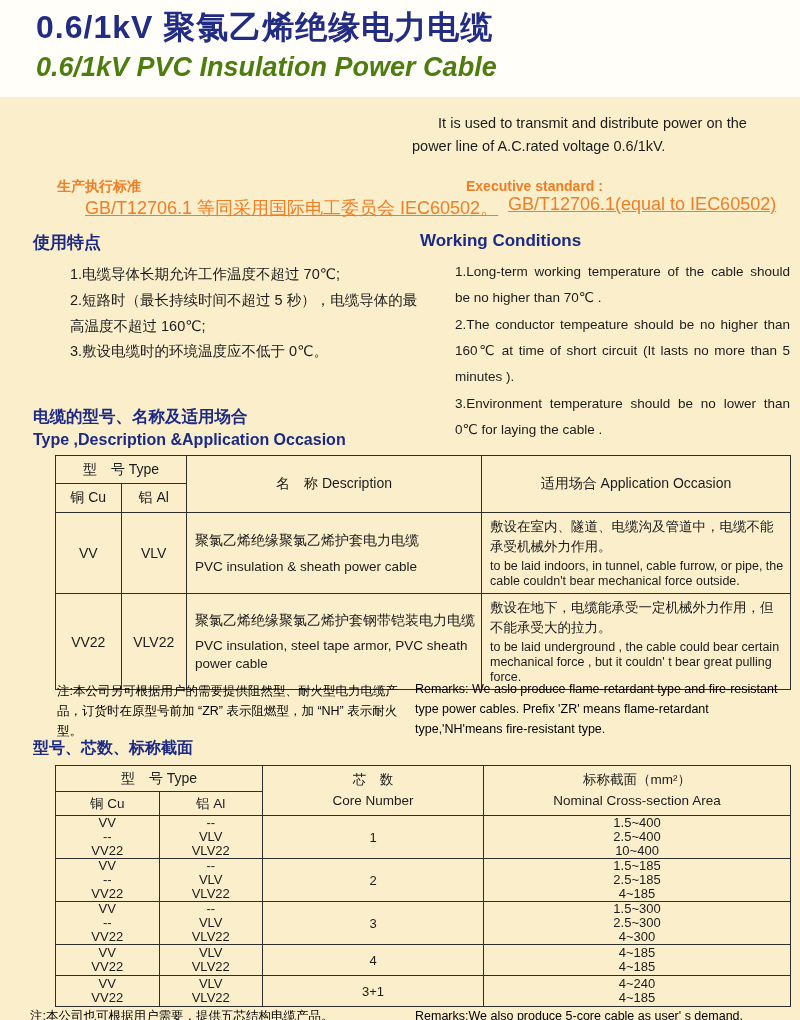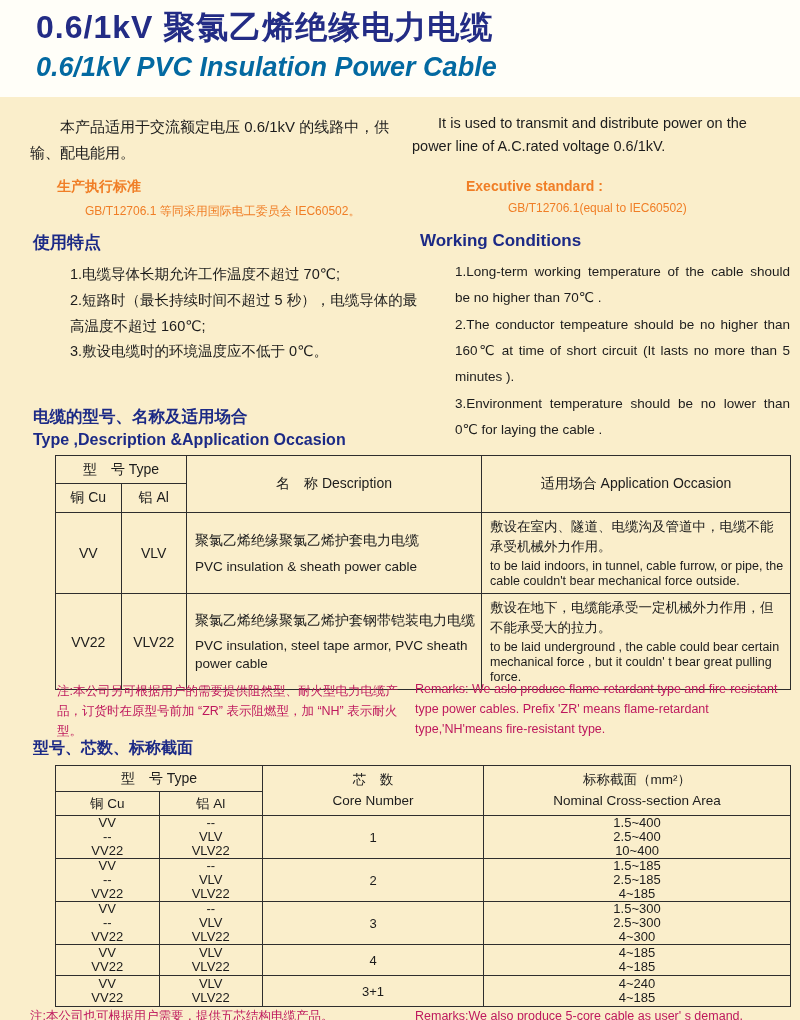--- a/index.html
+++ b/index.html
@@ -21,39 +21,39 @@
   .abs { position: absolute; }
 
   
   .title-zh {
     position: absolute; top: 6px; left: 36px;
     font-size: 32px; font-weight: bold; color: #232c85;
     letter-spacing: 1px; white-space: nowrap; text-align: right;
   }
   .title-en {
     position: absolute; top: 52px; left: 36px;
-    font-size: 27px; font-weight: bold; font-style: italic; color: #0369a1;
+    font-size: 27px; font-weight: bold; font-style: italic; color: #4d7c0f;
     white-space: nowrap;
   }
 
   
   .intro-zh {
     top: 114px; left: 30px; width: 388px;
     font-size: 15px; line-height: 1.75; text-indent: 2em;
   }
   .intro-en {
     top: 112px; left: 412px; width: 372px;
     font-size: 14.5px; line-height: 1.6; text-indent: 1.8em;
   }
 
   
   .std-zh { top: 178px; left: 57px; }
   .std-en { top: 178px; left: 466px; }
   .std-label { font-size: 14px; font-weight: bold; color: #f07e26; }
-  .std-text  { font-size: 12px; color: #f07e26; margin-top: 7px; }
+  .std-text  { font-size: 18px; color: #f07e26; margin-top: 0; text-decoration: underline; }
   .std-zh .std-text { margin-left: 28px; }
   .std-en .std-text { margin-left: 42px; }
 
   
   .feat-zh { top: 231px; left: 33px; width: 386px; }
   .feat-en { top: 231px; left: 420px; width: 350px; }
   .blue-head { font-size: 17px; font-weight: bold; color: #1c2a86; }
   .feat-zh .feat-items { margin: 8px 0 8px 37px; font-size: 14.5px; line-height: 1.78; }
   .feat-en .feat-items { margin: 8px 0 0 35px; width: 335px; font-size: 13.5px; line-height: 1.95; text-align: justify; }
 
@@ -98,37 +98,36 @@
   .t2 .c4 { width: 307px; }
   .t2 .hrow1 td { height: 26px; font-size: 14px; }
   .t2 .hrow2 td { height: 24px; font-size: 13.5px; }
   .t2 .hd2 div { line-height: 1.55; font-size: 13.5px; }
   .t2 tr.g td { font-size: 13px; }
   .t2 tr.g div { line-height: 14px; }
   .t2 tr.g3 td { height: 43px; }
   .t2 tr.g2 td { height: 31px; }
 
   
-  .note { color: #be185d; font-size: 12.5px; line-height: 1.6; }
+  .note { color: #000000; font-size: 12.5px; line-height: 1.6; }
   .note1-zh { top: 681px; left: 57px;  width: 352px; }
   .note1-en { top: 679px; left: 415px; width: 378px; }
   .note2-zh { top: 1006px; left: 30px;  width: 360px; }
   .note2-en { top: 1006px; left: 415px; width: 378px; }
 </style>
 </head>
 <body>
 
 <div class="page">
 
   <div class="title-zh">0.6/1kV 聚氯乙烯绝缘电力电缆</div>
   <div class="title-en">0.6/1kV PVC Insulation Power Cable</div>
 
   <div class="band"></div>
 
-  <div class="abs intro-zh">本产品适用于交流额定电压 0.6/1kV 的线路中，供输、配电能用。</div>
   <div class="abs intro-en">It is used to  transmit and distribute power on the power line of A.C.rated voltage 0.6/1kV.</div>
 
   <div class="abs std-zh">
     <div class="std-label">生产执行标准</div>
     <div class="std-text">GB/T12706.1 等同采用国际电工委员会 IEC60502。</div>
   </div>
   <div class="abs std-en">
     <div class="std-label">Executive standard :</div>
     <div class="std-text">GB/T12706.1(equal to IEC60502)</div>
   </div>

